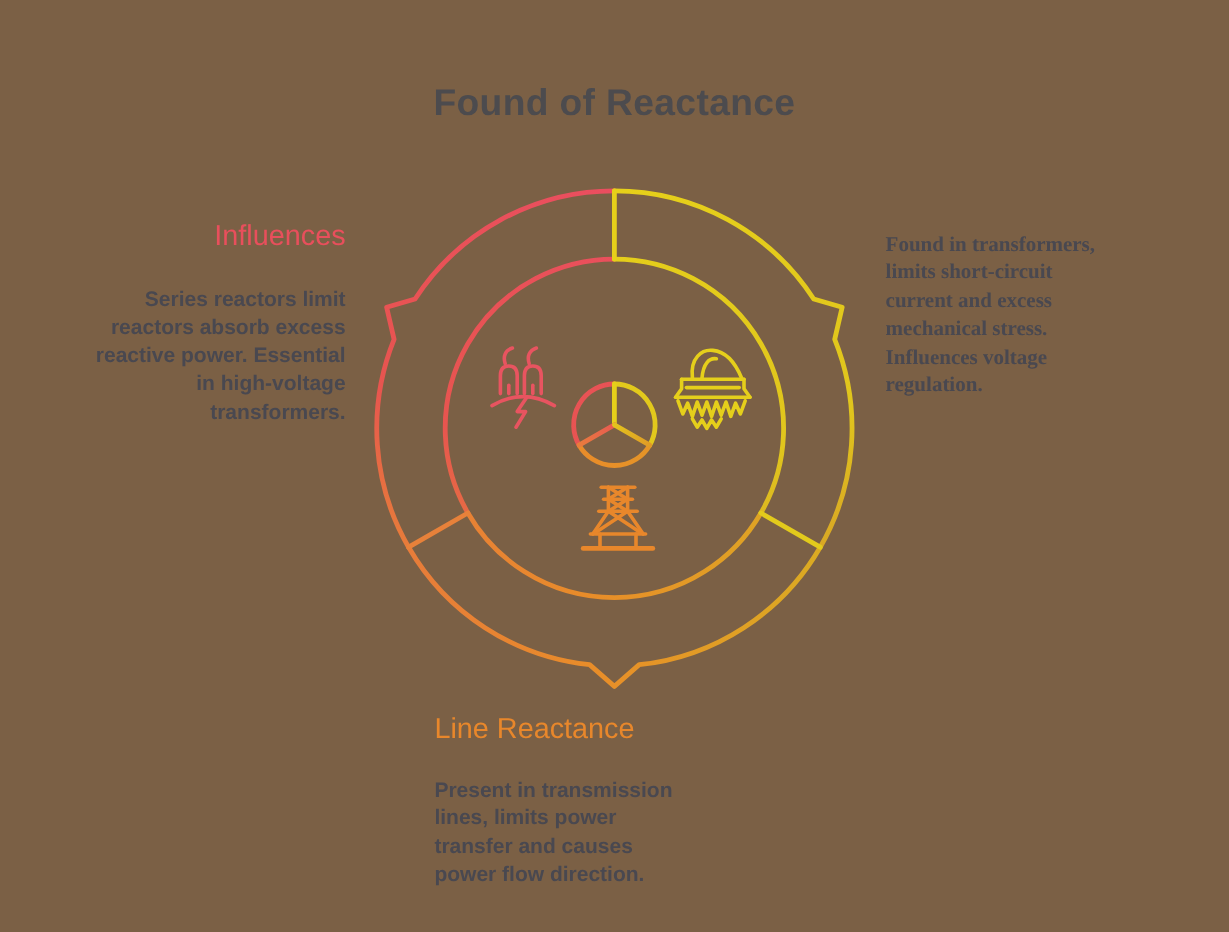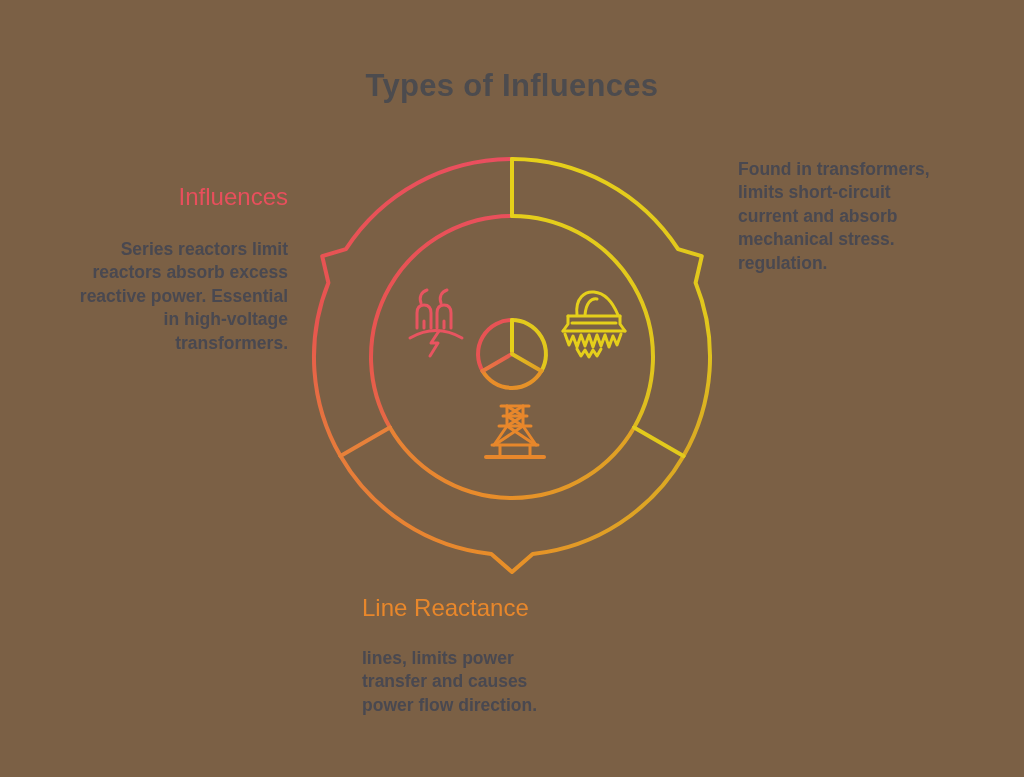--- a/index.html
+++ b/index.html
@@ -15,29 +15,29 @@
   }
   .ring-svg{position:absolute;left:0;top:0;}
   .block{position:absolute;}
   .block h2{margin:0;font-size:24px;line-height:31px;font-weight:400;}
   .desc{font-size:17.5px;line-height:23.4px;font-weight:bold;color:var(--body-text,#494850);}
   #block-left{top:150px;left:40px;width:248px;text-align:right;}
   #block-left h2{color:var(--red,#e84f5c);}
   #block-left .desc{margin-top:26px;text-align:right;}
   #block-right{top:150px;left:738px;width:232px;text-align:left;}
   #block-right h2{color:var(--yellow,#e5cf1b);}
-  #block-right .desc{margin-top:8px;}
+  #block-right .desc{margin-top:42px;font-family:Liberation Serif, serif;}
   #block-bottom{top:592px;left:362px;width:300px;text-align:left;}
   #block-bottom h2{color:var(--orange,#e8872b);}
   #block-bottom .desc{margin-top:24px;}
 </style>
 </head>
 <body>
 
-<div class="title">Types of Influences</div>
+<div class="title">Found of Reactance</div>
 
 <svg class="ring-svg" width="1024" height="777" viewBox="0 0 1024 777">
   <defs>
     <linearGradient id="gradRed" gradientUnits="userSpaceOnUse" x1="512" y1="159" x2="340" y2="456">
       <stop offset="0" stop-color="#ea4e5f"></stop>
       <stop offset="0.7" stop-color="#e7554f"></stop>
       <stop offset="1" stop-color="#e77c3a"></stop>
     </linearGradient>
     <linearGradient id="gradYellow" gradientUnits="userSpaceOnUse" x1="512" y1="159" x2="683" y2="456">
       <stop offset="0" stop-color="#e6d01a"></stop>
@@ -128,26 +128,28 @@
       <div>reactive power. Essential</div>
       <div>in high-voltage</div>
       <div>transformers.</div>
     </div>
 </div>
 
 <div class="block" id="block-right">
   <div class="desc">
       <div>Found in transformers,</div>
       <div>limits short-circuit</div>
-      <div>current and absorb</div>
+      <div>current and excess</div>
       <div>mechanical stress.</div>
+      <div>Influences voltage</div>
       <div>regulation.</div>
     </div>
 </div>
 
 <div class="block" id="block-bottom">
   <h2><span>Line Reactance</span></h2>
   <div class="desc">
+      <div>Present in transmission</div>
       <div>lines, limits power</div>
       <div>transfer and causes</div>
       <div>power flow direction.</div>
     </div>
 </div>
 
 </body></html>

